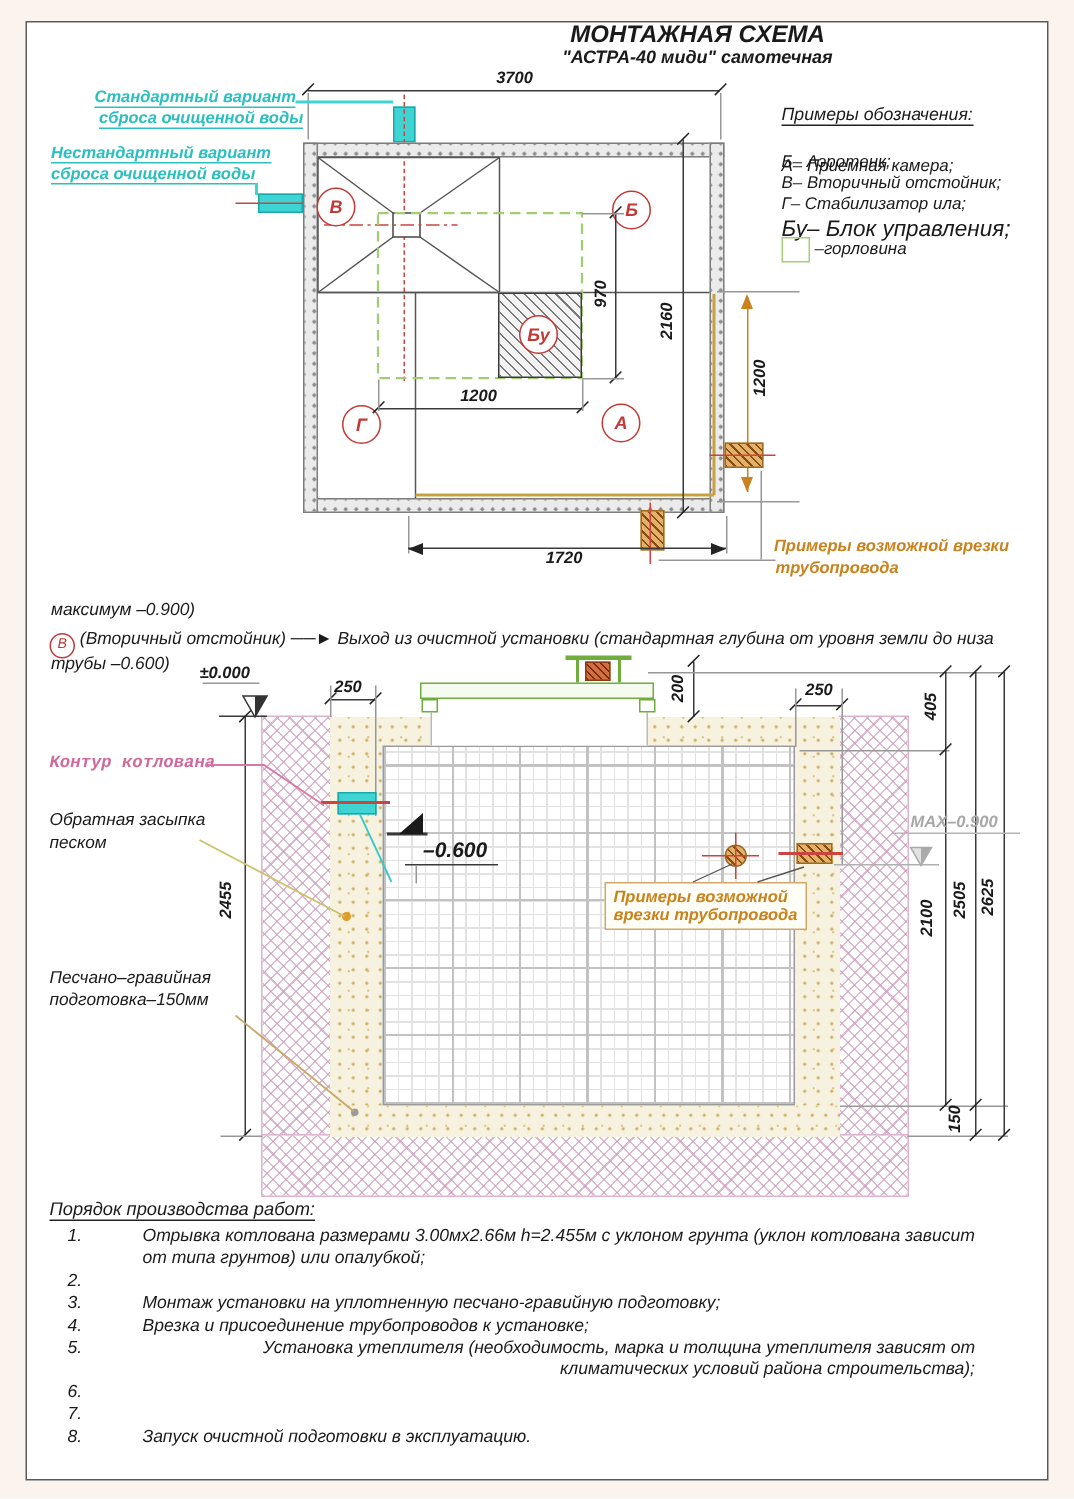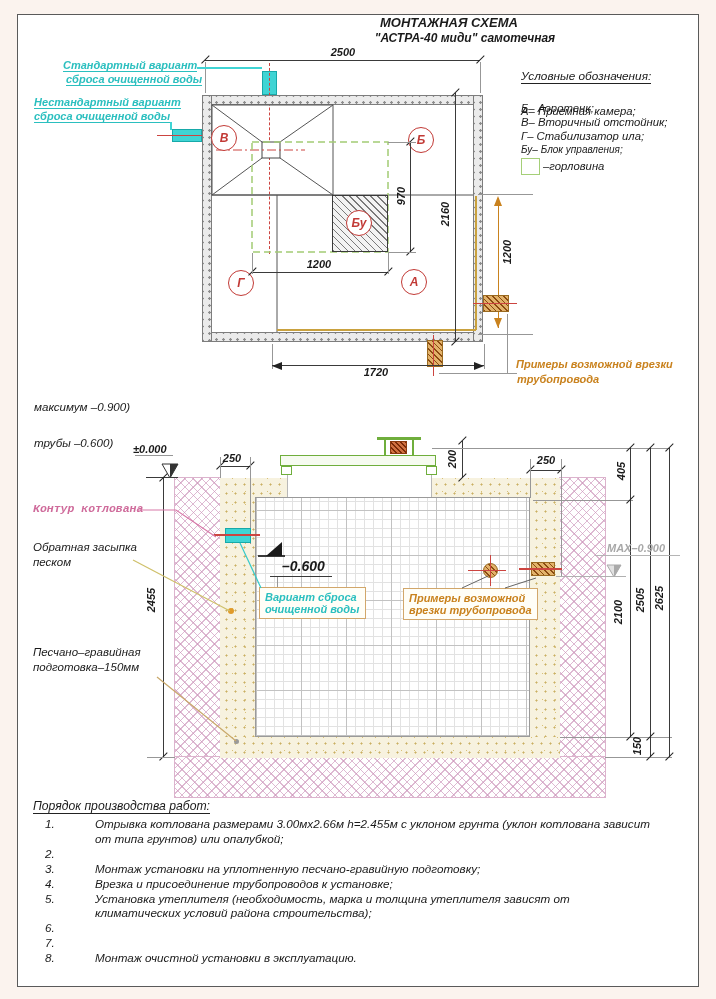--- a/index.html
+++ b/index.html
@@ -15,44 +15,44 @@
   .red{background:#cc4440;}
   .tk{position:absolute;width:11px;height:1.3px;background:#222;transform:rotate(-45deg);}
   .wall{position:absolute;background-color:#ebebeb;background-image:radial-gradient(circle,#8d8d8d 1.2px,transparent 1.45px);background-size:7px 7px;background-position:3px 3px;border:1px solid #7d7d7d;box-sizing:border-box;}
   .pink{position:absolute;background-color:#fff;background-image:repeating-linear-gradient(45deg,rgba(204,148,186,.65) 0 1px,transparent 1px 6px),repeating-linear-gradient(-45deg,rgba(204,148,186,.65) 0 1px,transparent 1px 6px);outline:1px solid #dcb3cd;}
   .sand{position:absolute;background-color:#f7f2df;background-image:radial-gradient(circle,#c9af62 .9px,transparent 1.15px),radial-gradient(circle,#d8c078 .8px,transparent 1px);background-size:9px 9px,13px 13px;background-position:2px 2px,6px 7px;}
   .grid{position:absolute;background-color:#fff;border:1.5px solid #9a9a9a;box-sizing:border-box;background-image:repeating-linear-gradient(0deg,#c2c2c2 0 1.4px,transparent 1.4px 45px),repeating-linear-gradient(90deg,#c2c2c2 0 1.4px,transparent 1.4px 45px),repeating-linear-gradient(0deg,#e2e2e2 0 1px,transparent 1px 9px),repeating-linear-gradient(90deg,#e2e2e2 0 1px,transparent 1px 9px);}
   .pipe{position:absolute;background-color:#e2b26a;background-image:repeating-linear-gradient(45deg,#8a4a10 0 1px,transparent 1px 4px);border:1px solid #9a6a20;box-sizing:border-box;}
   .venth{position:absolute;background-color:#d07040;background-image:repeating-linear-gradient(45deg,#7a2a08 0 1px,transparent 1px 3.5px);border:1px solid #8a3a10;box-sizing:border-box;}
   .buhatch{position:absolute;background-color:#f3f3f3;background-image:repeating-linear-gradient(45deg,#7a7a7a 0 1px,transparent 1px 5px);border:1.5px solid #3a3a3a;box-sizing:border-box;}
   .circ{position:absolute;width:26px;height:26px;border:1.3px solid #c23a36;border-radius:50%;box-sizing:border-box;background:#fff;color:#c23a36;font:italic 700 12px "Liberation Sans",sans-serif;display:flex;align-items:center;justify-content:center;}
-  .cyan-t{color:#2bbfbf;font:italic 700 11px "Liberation Sans",sans-serif;}
+  .cyan-t{color:#2bbfbf;font:italic 700 11px "Liberation Sans",sans-serif;text-align:center;}
   .cyan-u{border-bottom:1.2px solid #2bbfbf;display:inline-block;}
   .cyanfill{position:absolute;background:#3fd4d4;border:1px solid #17a9a9;box-sizing:border-box;}
   .orange-t{color:#c9821e;font:italic 700 11px "Liberation Sans",sans-serif;}
   .labelbox{position:absolute;border:1px solid #d2a76b;background:#fffef7;padding:3px 5px;line-height:14px;white-space:nowrap;}
   .arl{position:absolute;width:0;height:0;border-style:solid;}
   .greenln{background:#6fae3c;}
   svg{position:absolute;overflow:visible;}
 </style>
 </head>
 <body>
 
 <div class="page">
   <div class="frame"></div>
 
-  <div class="t b" style="left:380px;top:15px;width:170px;text-align:left;font-size:13px;">МОНТАЖНАЯ СХЕМА</div>
+  <div class="t b" style="left:380px;top:15px;width:170px;text-align:center;font-size:16px;">МОНТАЖНАЯ СХЕМА</div>
   <div class="t b" style="left:360px;top:31px;width:210px;text-align:center;font-size:12px;">"АСТРА-40 миди" самотечная</div>
 
   <div class="ln" style="left:205px;top:59.5px;width:275px;height:1.2px;"></div>
   <div class="tk" style="left:199.5px;top:59.4px;"></div>
   <div class="tk" style="left:474.5px;top:59.4px;"></div>
   <div class="lnl" style="left:204.5px;top:62px;width:1px;height:31px;"></div>
   <div class="lnl" style="left:479.5px;top:62px;width:1px;height:31px;"></div>
-  <div class="dl" style="left:318px;top:46px;width:50px;">2500</div>
+  <div class="dl" style="left:318px;top:46px;width:50px;">3700</div>
 
   <div class="t cyan-t" style="left:63px;top:59px;"><span class="cyan-u">Стандартный вариант</span></div>
   <div class="t cyan-t" style="left:66px;top:73px;"><span class="cyan-u">сброса очищенной воды</span></div>
   <div class="t cyan-t" style="left:34px;top:96px;"><span class="cyan-u">Нестандартный вариант</span></div>
   <div class="t cyan-t" style="left:34px;top:110px;"><span class="cyan-u">сброса очищенной воды</span></div>
   <div style="position:absolute;left:197px;top:67px;width:65px;height:1.5px;background:#3fd4d4;"></div>
   <div class="cyanfill" style="left:262px;top:71px;width:15px;height:24px;"></div>
   <div style="position:absolute;left:170px;top:122px;width:1.5px;height:8px;background:#3fd4d4;"></div>
   <div class="cyanfill" style="left:172px;top:129px;width:30px;height:13px;"></div>
   <div class="ln red" style="left:157px;top:134.5px;width:56px;height:1.2px;"></div>
@@ -132,30 +132,36 @@
   <div class="ln" style="left:272px;top:364.5px;width:212px;height:1.2px;"></div>
   <div class="arl" style="left:272px;top:361.5px;border-width:4px 10px 4px 0;border-color:transparent #222 transparent transparent;"></div>
   <div class="arl" style="left:474px;top:361.5px;border-width:4px 0 4px 10px;border-color:transparent transparent transparent #222;"></div>
   <div class="dl" style="left:346px;top:366px;width:60px;">1720</div>
 
   <div class="lnl" style="left:506.5px;top:314px;width:1px;height:59px;"></div>
   <div class="lnl" style="left:439px;top:372.5px;width:78px;height:1px;"></div>
   <div class="t orange-t" style="left:516px;top:358px;">Примеры возможной врезки</div>
   <div class="t orange-t" style="left:517px;top:373px;">трубопровода</div>
 
-  <div class="t" style="left:521px;top:69px;font-size:11.8px;"><span style="border-bottom:1px solid #222;display:inline-block;">Условные обозначения:</span></div>
+  <div class="t" style="left:521px;top:69px;font-size:11.8px;"><span style="border-bottom:1px solid #222;display:inline-block;">Примеры обозначения:</span></div>
   <div class="t" style="left:521px;top:88px;font-size:11.3px;margin-top:17px;">А– Приемная камера;</div>
   <div class="t" style="left:521px;top:102px;font-size:11.3px;">Б– Аэротенк;</div>
   <div class="t" style="left:521px;top:116px;font-size:11.3px;">В– Вторичный отстойник;</div>
   <div class="t" style="left:521px;top:130px;font-size:11.3px;">Г– Стабилизатор ила;</div>
-  <div class="t" style="left:521px;top:144px;font-size:10px;">Бу– Блок управления;</div>
+  <div class="t" style="left:521px;top:144px;font-size:15px;">Бу– Блок управления;</div>
   <div style="position:absolute;left:521px;top:158px;width:17px;height:15px;border:1.2px solid #a5cf78;"></div>
   <div class="t" style="left:543px;top:160px;font-size:11.3px;">–горловина</div>
 
   <div class="t" style="left:34px;top:400px;font-size:11.6px;">максимум –0.900)</div>
+  <div class="t" style="left:33px;top:419px;font-size:11.6px;">
+    <span style="display:inline-block;width:15px;height:15px;border:1.2px solid #c23a36;border-radius:50%;color:#c23a36;font-size:9.5px;text-align:center;line-height:14px;vertical-align:-3px;">В</span>
+    <span>(Вторичный отстойник)</span>
+    <span>──►</span>
+    <span>Выход из очистной установки (стандартная глубина от уровня земли до низа</span>
+  </div>
   <div class="t" style="left:34px;top:436px;font-size:11.6px;">трубы –0.600)</div>
 
   <div class="pink" style="left:175px;top:478px;width:45px;height:280px;"></div>
   <div class="pink" style="left:560px;top:478px;width:45px;height:280px;"></div>
   <div class="pink" style="left:175px;top:757px;width:430px;height:40px;"></div>
   <div class="sand" style="left:220px;top:478px;width:35px;height:280px;"></div>
   <div class="sand" style="left:255px;top:478px;width:33px;height:20px;"></div>
   <div class="sand" style="left:430px;top:478px;width:100px;height:20px;"></div>
   <div class="sand" style="left:530px;top:478px;width:30px;height:280px;"></div>
   <div class="sand" style="left:220px;top:737px;width:340px;height:21px;"></div>
@@ -225,24 +231,20 @@
   <div style="position:absolute;left:556px;top:576px;width:70px;height:1.2px;background:#b0b0b0;"></div>
 
   <div class="cyanfill" style="left:225px;top:528px;width:26px;height:15px;"></div>
   <div class="ln red" style="left:214px;top:534.4px;width:46px;height:1.2px;"></div>
 
   <div class="ln" style="left:258px;top:555.4px;width:27px;height:1.2px;"></div>
   <div class="t b" style="left:282px;top:558px;font-size:14px;">–0.600</div>
   <div class="ln" style="left:270px;top:576px;width:62px;height:1.3px;"></div>
   <div class="lnl" style="left:277px;top:577px;width:1px;height:12px;"></div>
 
-  <div class="labelbox" style="left:259px;top:587px;">
-    <div class="cyan-t">Вариант сброса</div>
-    <div class="cyan-t">очищенной воды</div>
-  </div>
   <div class="labelbox" style="left:403px;top:588px;">
     <div class="orange-t">Примеры возможной</div>
     <div class="orange-t">врезки трубопровода</div>
   </div>
 
   <div class="pipe" style="left:483px;top:563px;width:15px;height:15px;border-radius:50%;"></div>
   <div class="ln red" style="left:468px;top:569.6px;width:38px;height:1.2px;"></div>
   <div class="ln red" style="left:489.6px;top:555px;width:1.2px;height:31px;"></div>
   <div class="pipe" style="left:531px;top:562px;width:24px;height:14px;"></div>
   <div class="ln red" style="left:519px;top:568.4px;width:43px;height:1.2px;"></div>
@@ -281,26 +283,26 @@
     <div style="display:flex;">
         <span style="width:62px;flex:none;padding-left:12px;box-sizing:border-box;">3.</span>
         <span style="flex:1;max-width:555px;">Монтаж установки на уплотненную песчано-гравийную подготовку;</span>
       </div>
     <div style="display:flex;">
         <span style="width:62px;flex:none;padding-left:12px;box-sizing:border-box;">4.</span>
         <span style="flex:1;max-width:555px;">Врезка и присоединение трубопроводов к установке;</span>
       </div>
     <div style="display:flex;">
         <span style="width:62px;flex:none;padding-left:12px;box-sizing:border-box;">5.</span>
-        <span style="flex:1;max-width:555px;">Установка утеплителя (необходимость, марка и толщина утеплителя зависят от климатических условий района строительства);</span>
+        <span style="flex:1;max-width:555px;text-align:right;">Установка утеплителя (необходимость, марка и толщина утеплителя зависят от климатических условий района строительства);</span>
       </div>
     <div style="display:flex;">
         <span style="width:62px;flex:none;padding-left:12px;box-sizing:border-box;">6.</span>
       </div>
     <div style="display:flex;">
         <span style="width:62px;flex:none;padding-left:12px;box-sizing:border-box;">7.</span>
       </div>
     <div style="display:flex;">
         <span style="width:62px;flex:none;padding-left:12px;box-sizing:border-box;">8.</span>
-        <span style="flex:1;max-width:555px;">Монтаж очистной установки в эксплуатацию.</span>
+        <span style="flex:1;max-width:555px;">Запуск очистной подготовки в эксплуатацию.</span>
       </div>
   </div>
 </div>
 
 </body></html>

